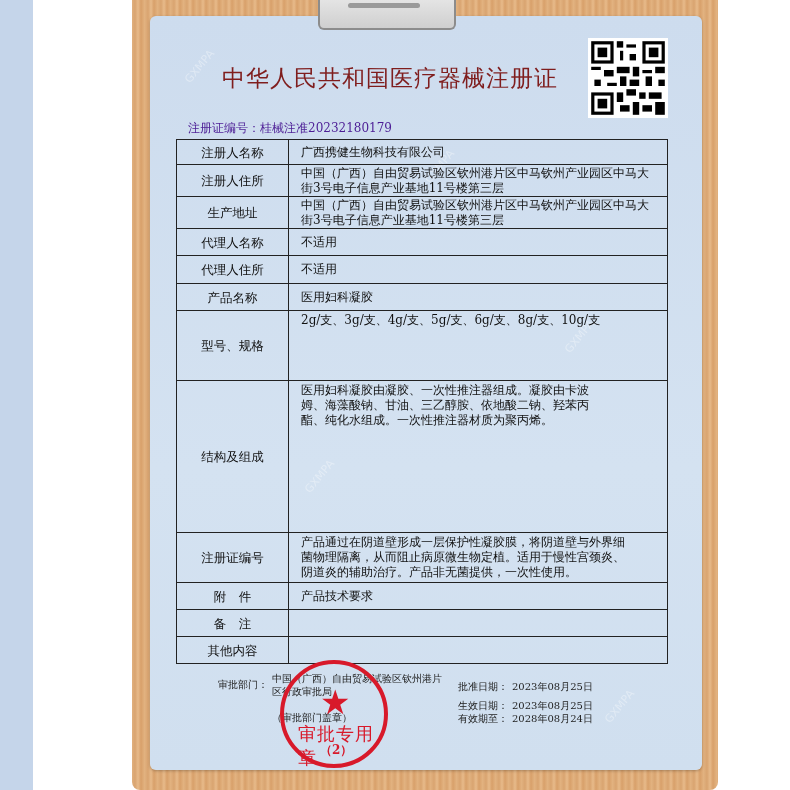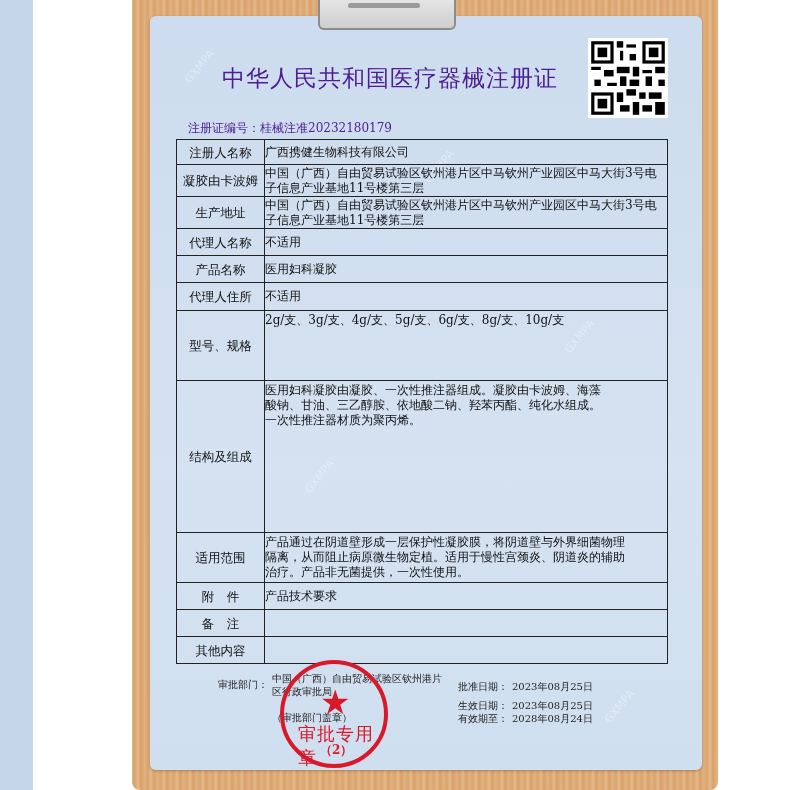--- a/index.html
+++ b/index.html
@@ -4,25 +4,25 @@
 <style>
   html,body{margin:0;padding:0;}
   body{width:790px;height:790px;position:relative;overflow:hidden;background:#ffffff;font-family:"DejaVu Serif",serif;}
   .strip{position:absolute;left:0;top:0;width:33px;height:790px;background:#c5d5ea;}
   .board{position:absolute;left:132px;top:0;width:586px;height:790px;border-radius:0 0 8px 8px;
     background:repeating-linear-gradient(90deg,#e0b07e 0px,#d9a470 3px,#e7ba8a 6px,#d8a06a 9px,#e3b482 13px);}
   .paper{position:absolute;left:150px;top:16px;width:552px;height:754px;border-radius:6px;
     background:linear-gradient(180deg,#cddcee 0%,#d4e2f1 60%,#d0dfef 100%);box-shadow:0 1px 3px rgba(0,0,0,.25);}
   .clip{position:absolute;left:318px;top:0;width:134px;height:28px;border:2px solid #8c8c8c;border-top:none;border-radius:0 0 6px 6px;background:linear-gradient(180deg,#e4e4e4,#cfcfcf);}
   .clip-bar{position:absolute;left:348px;top:3px;width:72px;height:5px;border-radius:3px;background:#9a9a9a;}
-  .title{position:absolute;left:222px;top:63px;font-size:23px;color:#4c1d95;letter-spacing:1px;}
+  .title{position:absolute;left:222px;top:63px;font-size:23px;color:#7f1d1d;letter-spacing:1px;}
   .qr{position:absolute;left:588px;top:38px;width:80px;height:80px;background:#fff;}
   .regno{position:absolute;left:188px;top:120px;font-size:12px;color:#4c1d95;}
   table{position:absolute;left:176px;top:139px;width:492px;border-collapse:collapse;font-size:12px;color:#111;}
-  td{border:1.5px solid #222;padding:0 0;vertical-align:middle;line-height:15px;}
+  td{border:1.5px solid #222;padding:0 12px;vertical-align:middle;line-height:15px;}
   td.lbl{width:87px;text-align:center;font-size:12.5px;}
   td.top{vertical-align:top;padding-top:2px;}
   .footer{position:absolute;font-size:10px;color:#222;}
   .stamp{position:absolute;left:280px;top:660px;width:108px;height:108px;border:4px solid #d8192a;border-radius:50%;box-sizing:border-box;color:#d8192a;}
   .stamp .star{position:absolute;left:36px;top:18px;font-size:34px;}
   .stamp .s1{position:absolute;left:14px;top:58px;font-size:18px;font-weight:normal;letter-spacing:1px;}
   .stamp .s2{position:absolute;left:36px;top:78px;font-size:12px;font-weight:bold;}
   .wm{position:absolute;color:rgba(255,255,255,.35);font-size:11px;transform:rotate(-50deg);font-family:"DejaVu Sans",sans-serif;}
 </style>
 </head>
@@ -85,49 +85,49 @@
   <span>注册证编号：</span><span>桂械注准20232180179</span>
 </div>
 
 <table>
   <tbody>
       <tr style="height:25px">
         <td class="lbl">注册人名称</td>
         <td>广西携健生物科技有限公司</td>
       </tr>
   <tr style="height:32px">
-        <td class="lbl">凝胶由卡波姆</td>
+        <td class="lbl">注册人住所</td>
         <td>中国（广西）自由贸易试验区钦州港片区中马钦州产业园区中马大街3号电子信息产业基地11号楼第三层</td>
       </tr>
   <tr style="height:32px">
         <td class="lbl">生产地址</td>
         <td>中国（广西）自由贸易试验区钦州港片区中马钦州产业园区中马大街3号电子信息产业基地11号楼第三层</td>
       </tr>
   <tr style="height:27px">
         <td class="lbl">代理人名称</td>
         <td>不适用</td>
       </tr>
+  <tr style="height:28px">
+        <td class="lbl">代理人住所</td>
+        <td>不适用</td>
+      </tr>
   <tr style="height:27px">
         <td class="lbl">产品名称</td>
         <td>医用妇科凝胶</td>
-      </tr>
-  <tr style="height:28px">
-        <td class="lbl">代理人住所</td>
-        <td>不适用</td>
       </tr>
   <tr style="height:70px">
         <td class="lbl">型号、规格</td>
         <td class="top">2g/支、3g/支、4g/支、5g/支、6g/支、8g/支、10g/支</td>
       </tr>
   <tr style="height:152px">
         <td class="lbl">结构及组成</td>
         <td class="top" style="padding-right:60px">医用妇科凝胶由凝胶、一次性推注器组成。凝胶由卡波姆、海藻酸钠、甘油、三乙醇胺、依地酸二钠、羟苯丙酯、纯化水组成。一次性推注器材质为聚丙烯。</td>
       </tr>
   <tr style="height:50px">
-        <td class="lbl">适用范围</td>
+        <td class="lbl">注册证编号</td>
         <td style="padding-right:40px">产品通过在阴道壁形成一层保护性凝胶膜，将阴道壁与外界细菌物理隔离，从而阻止病原微生物定植。适用于慢性宫颈炎、阴道炎的辅助治疗。产品非无菌提供，一次性使用。</td>
       </tr>
   <tr style="height:27px">
         <td class="lbl">附　件</td>
         <td>产品技术要求</td>
       </tr>
   <tr style="height:27px">
         <td class="lbl">备　注</td>
         <td></td>
       </tr>

